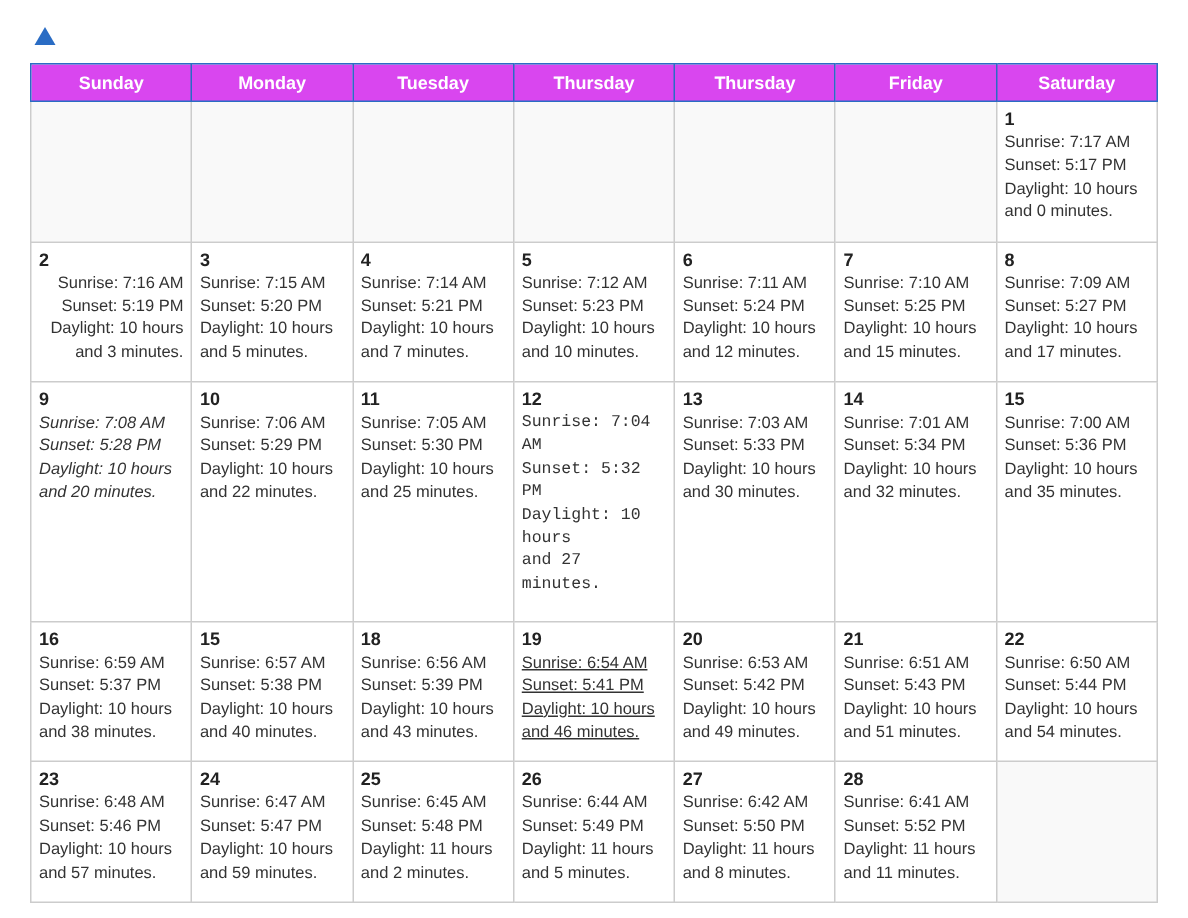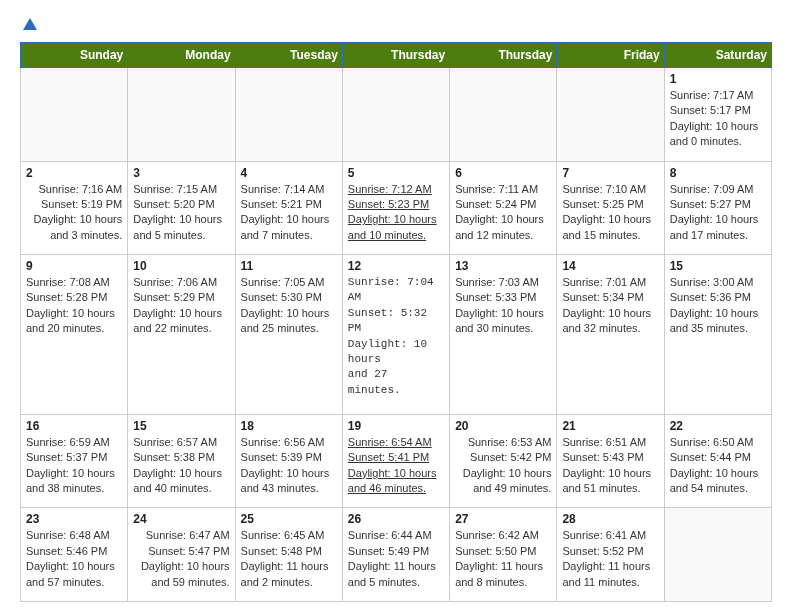--- a/index.html
+++ b/index.html
@@ -43,26 +43,26 @@
       color: #444;
     }
     .calendar {
       flex: 1;
       border: 1px solid #ccc;
       border-collapse: collapse;
       width: 100%;
       table-layout: fixed;
     }
     .calendar th {
-      background-color: #4d7c0f;
+      background-color: #d946ef;
       color: #fff;
       font-size: 12px;
       font-weight: bold;
       padding: 5px 4px;
-      text-align: right;
+      text-align: center;
       border: 1px solid #2a6cc4;
     }
     .calendar td {
       border: 1px solid #ccc;
       vertical-align: top;
       padding: 4px 5px;
       font-size: 10px;
       color: #333;
       height: 82px;
     }
@@ -149,21 +149,21 @@
           </td>
           <td>
             <span class="day-num">4</span>
             <div class="day-info" style="white-space: pre-line;">Sunrise: 7:14 AM
 Sunset: 5:21 PM
 Daylight: 10 hours
 and 7 minutes.</div>
           </td>
           <td>
             <span class="day-num">5</span>
-            <div class="day-info" style="white-space: pre-line; text-decoration: underline;">Sunrise: 7:12 AM
+            <div class="day-info" style="white-space: pre-line;">Sunrise: 7:12 AM
 Sunset: 5:23 PM
 Daylight: 10 hours
 and 10 minutes.</div>
           </td>
           <td>
             <span class="day-num">6</span>
             <div class="day-info" style="white-space: pre-line;">Sunrise: 7:11 AM
 Sunset: 5:24 PM
 Daylight: 10 hours
 and 12 minutes.</div>
@@ -179,21 +179,21 @@
             <span class="day-num">8</span>
             <div class="day-info" style="white-space: pre-line;">Sunrise: 7:09 AM
 Sunset: 5:27 PM
 Daylight: 10 hours
 and 17 minutes.</div>
           </td>
         </tr>
         <tr>
           <td>
             <span class="day-num">9</span>
-            <div class="day-info" style="white-space: pre-line;">Sunrise: 7:08 AM
+            <div class="day-info" style="white-space: pre-line; font-style: italic;">Sunrise: 7:08 AM
 Sunset: 5:28 PM
 Daylight: 10 hours
 and 20 minutes.</div>
           </td>
           <td>
             <span class="day-num">10</span>
             <div class="day-info" style="white-space: pre-line;">Sunrise: 7:06 AM
 Sunset: 5:29 PM
 Daylight: 10 hours
 and 22 minutes.</div>
@@ -221,21 +221,21 @@
           </td>
           <td>
             <span class="day-num">14</span>
             <div class="day-info" style="white-space: pre-line;">Sunrise: 7:01 AM
 Sunset: 5:34 PM
 Daylight: 10 hours
 and 32 minutes.</div>
           </td>
           <td>
             <span class="day-num">15</span>
-            <div class="day-info" style="white-space: pre-line;">Sunrise: 3:00 AM
+            <div class="day-info" style="white-space: pre-line;">Sunrise: 7:00 AM
 Sunset: 5:36 PM
 Daylight: 10 hours
 and 35 minutes.</div>
           </td>
         </tr>
         <tr>
           <td>
             <span class="day-num">16</span>
             <div class="day-info" style="white-space: pre-line;">Sunrise: 6:59 AM
 Sunset: 5:37 PM
@@ -258,21 +258,21 @@
           </td>
           <td>
             <span class="day-num">19</span>
             <div class="day-info" style="white-space: pre-line; text-decoration: underline;">Sunrise: 6:54 AM
 Sunset: 5:41 PM
 Daylight: 10 hours
 and 46 minutes.</div>
           </td>
           <td>
             <span class="day-num">20</span>
-            <div class="day-info" style="white-space: pre-line; text-align: right;">Sunrise: 6:53 AM
+            <div class="day-info" style="white-space: pre-line;">Sunrise: 6:53 AM
 Sunset: 5:42 PM
 Daylight: 10 hours
 and 49 minutes.</div>
           </td>
           <td>
             <span class="day-num">21</span>
             <div class="day-info" style="white-space: pre-line;">Sunrise: 6:51 AM
 Sunset: 5:43 PM
 Daylight: 10 hours
 and 51 minutes.</div>
@@ -288,21 +288,21 @@
         <tr>
           <td>
             <span class="day-num">23</span>
             <div class="day-info" style="white-space: pre-line;">Sunrise: 6:48 AM
 Sunset: 5:46 PM
 Daylight: 10 hours
 and 57 minutes.</div>
           </td>
           <td>
             <span class="day-num">24</span>
-            <div class="day-info" style="white-space: pre-line; text-align: right;">Sunrise: 6:47 AM
+            <div class="day-info" style="white-space: pre-line;">Sunrise: 6:47 AM
 Sunset: 5:47 PM
 Daylight: 10 hours
 and 59 minutes.</div>
           </td>
           <td>
             <span class="day-num">25</span>
             <div class="day-info" style="white-space: pre-line;">Sunrise: 6:45 AM
 Sunset: 5:48 PM
 Daylight: 11 hours
 and 2 minutes.</div>

